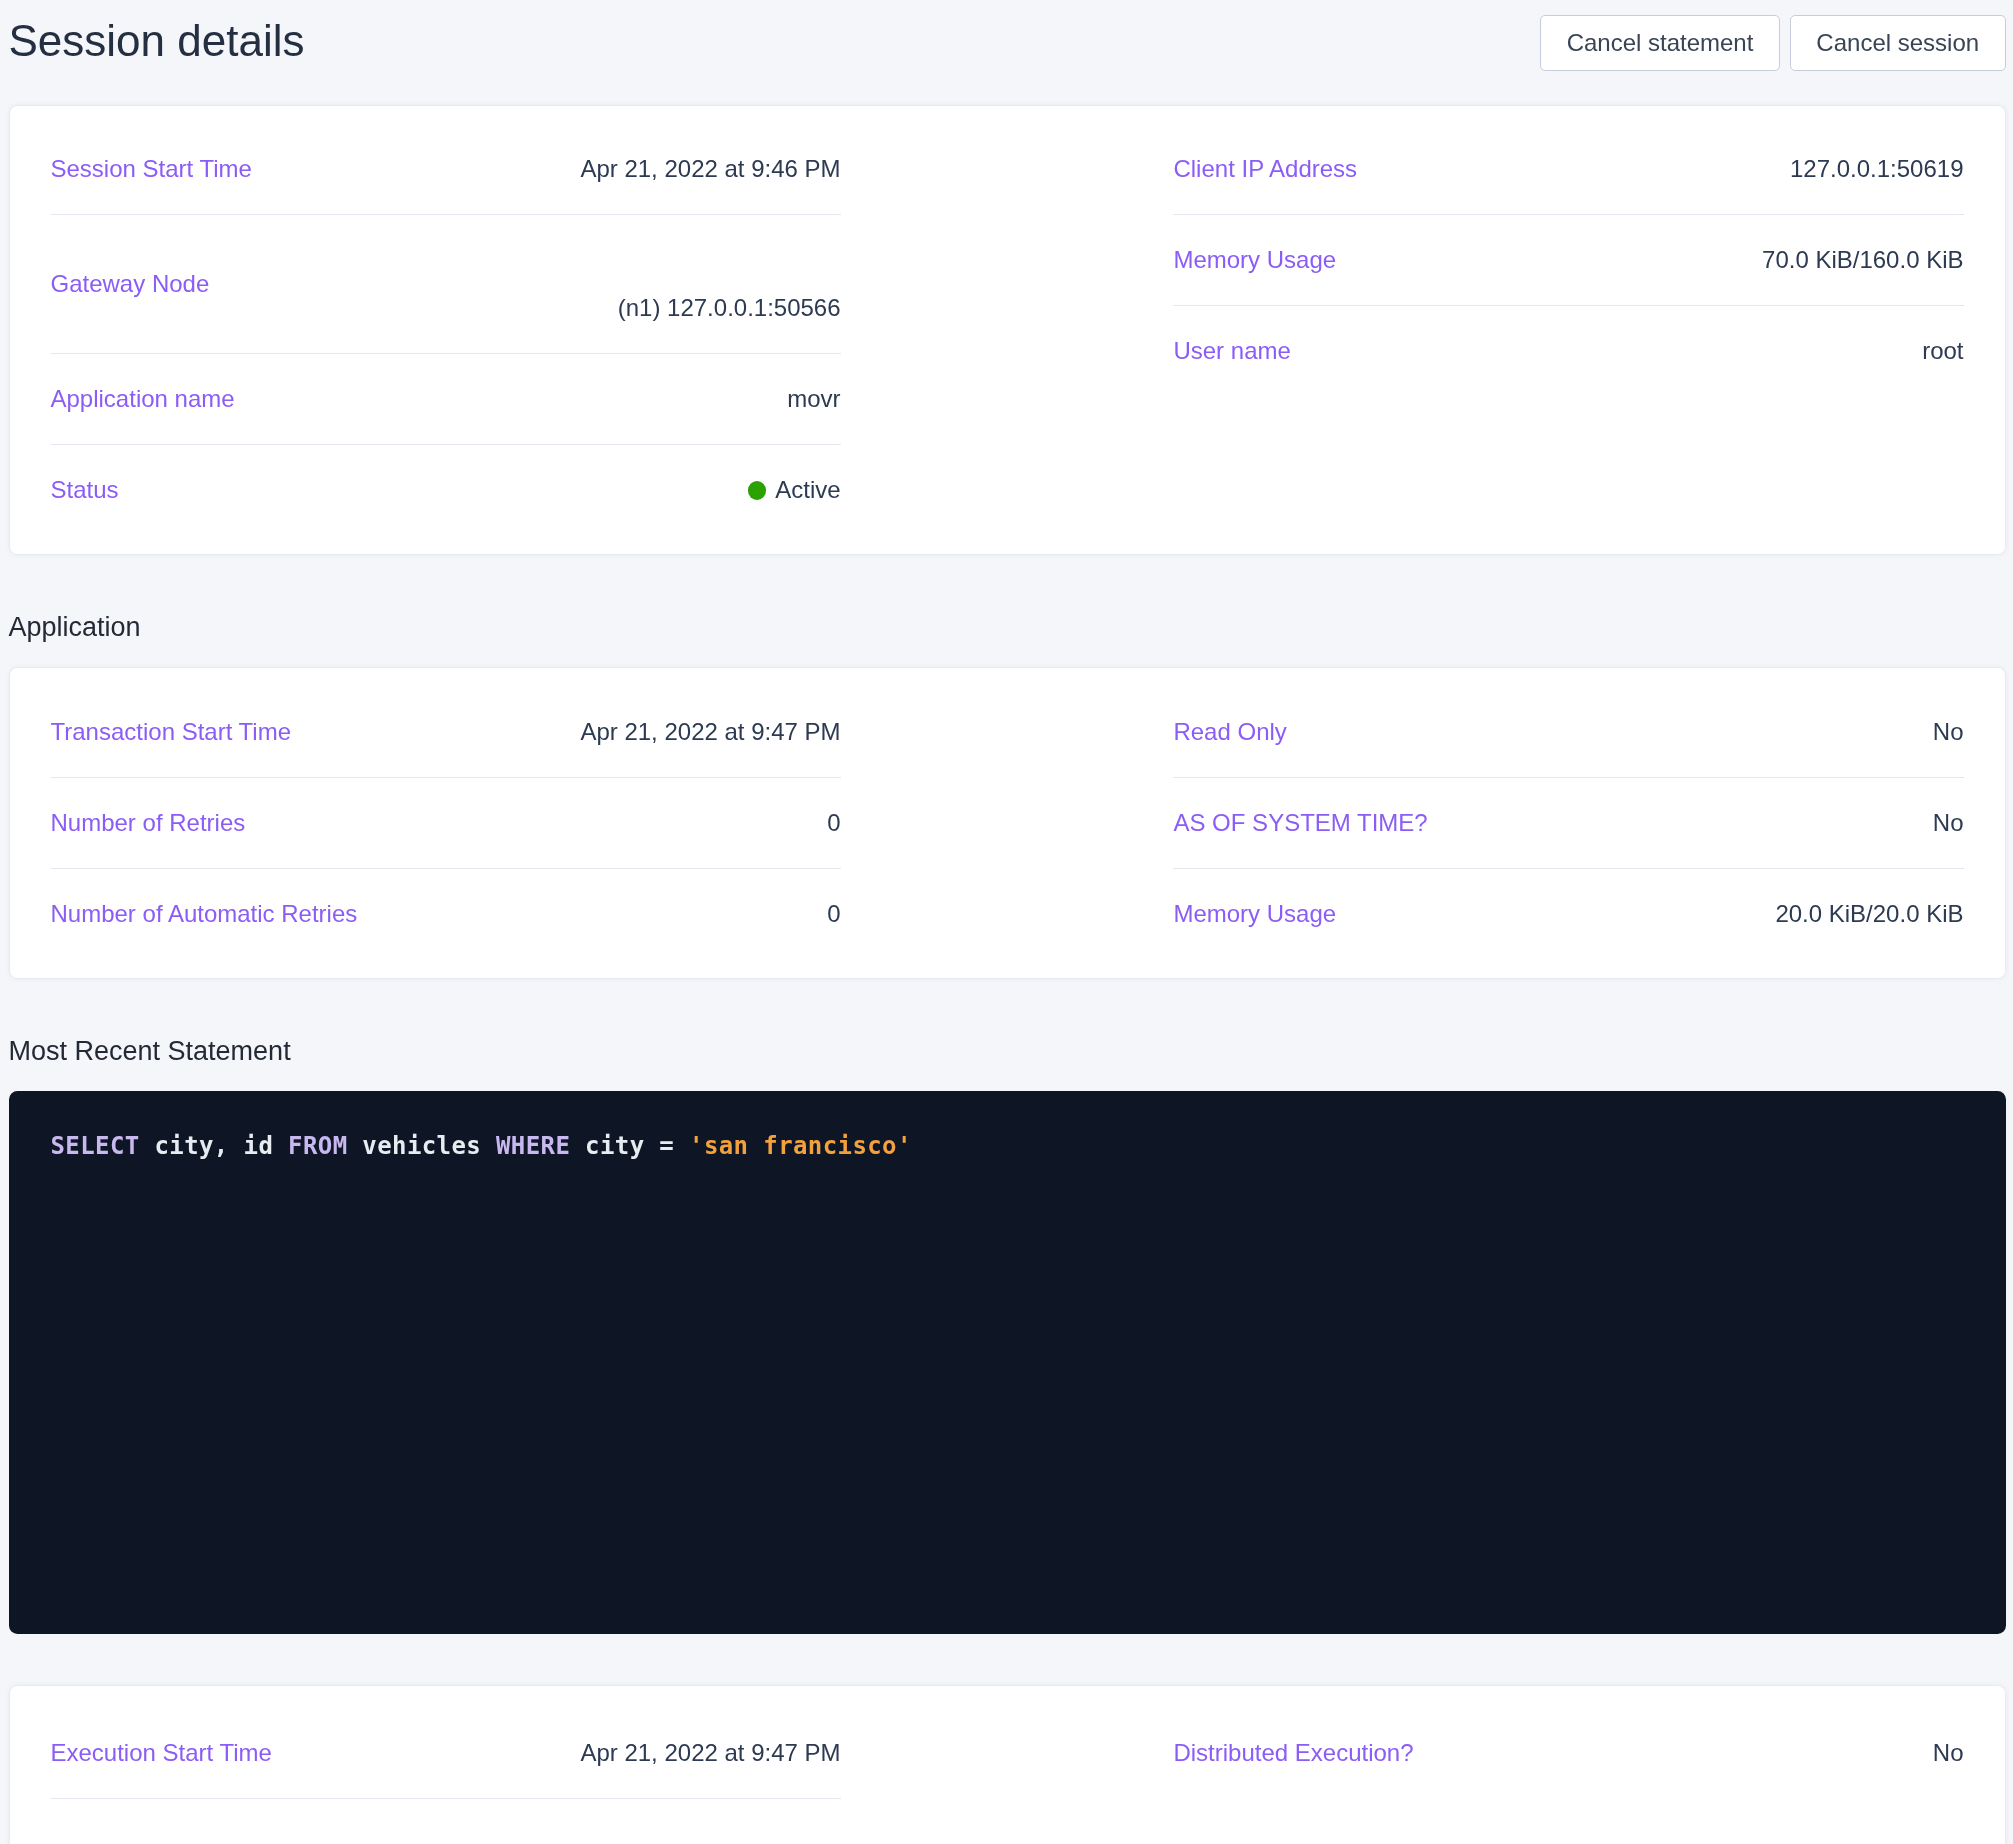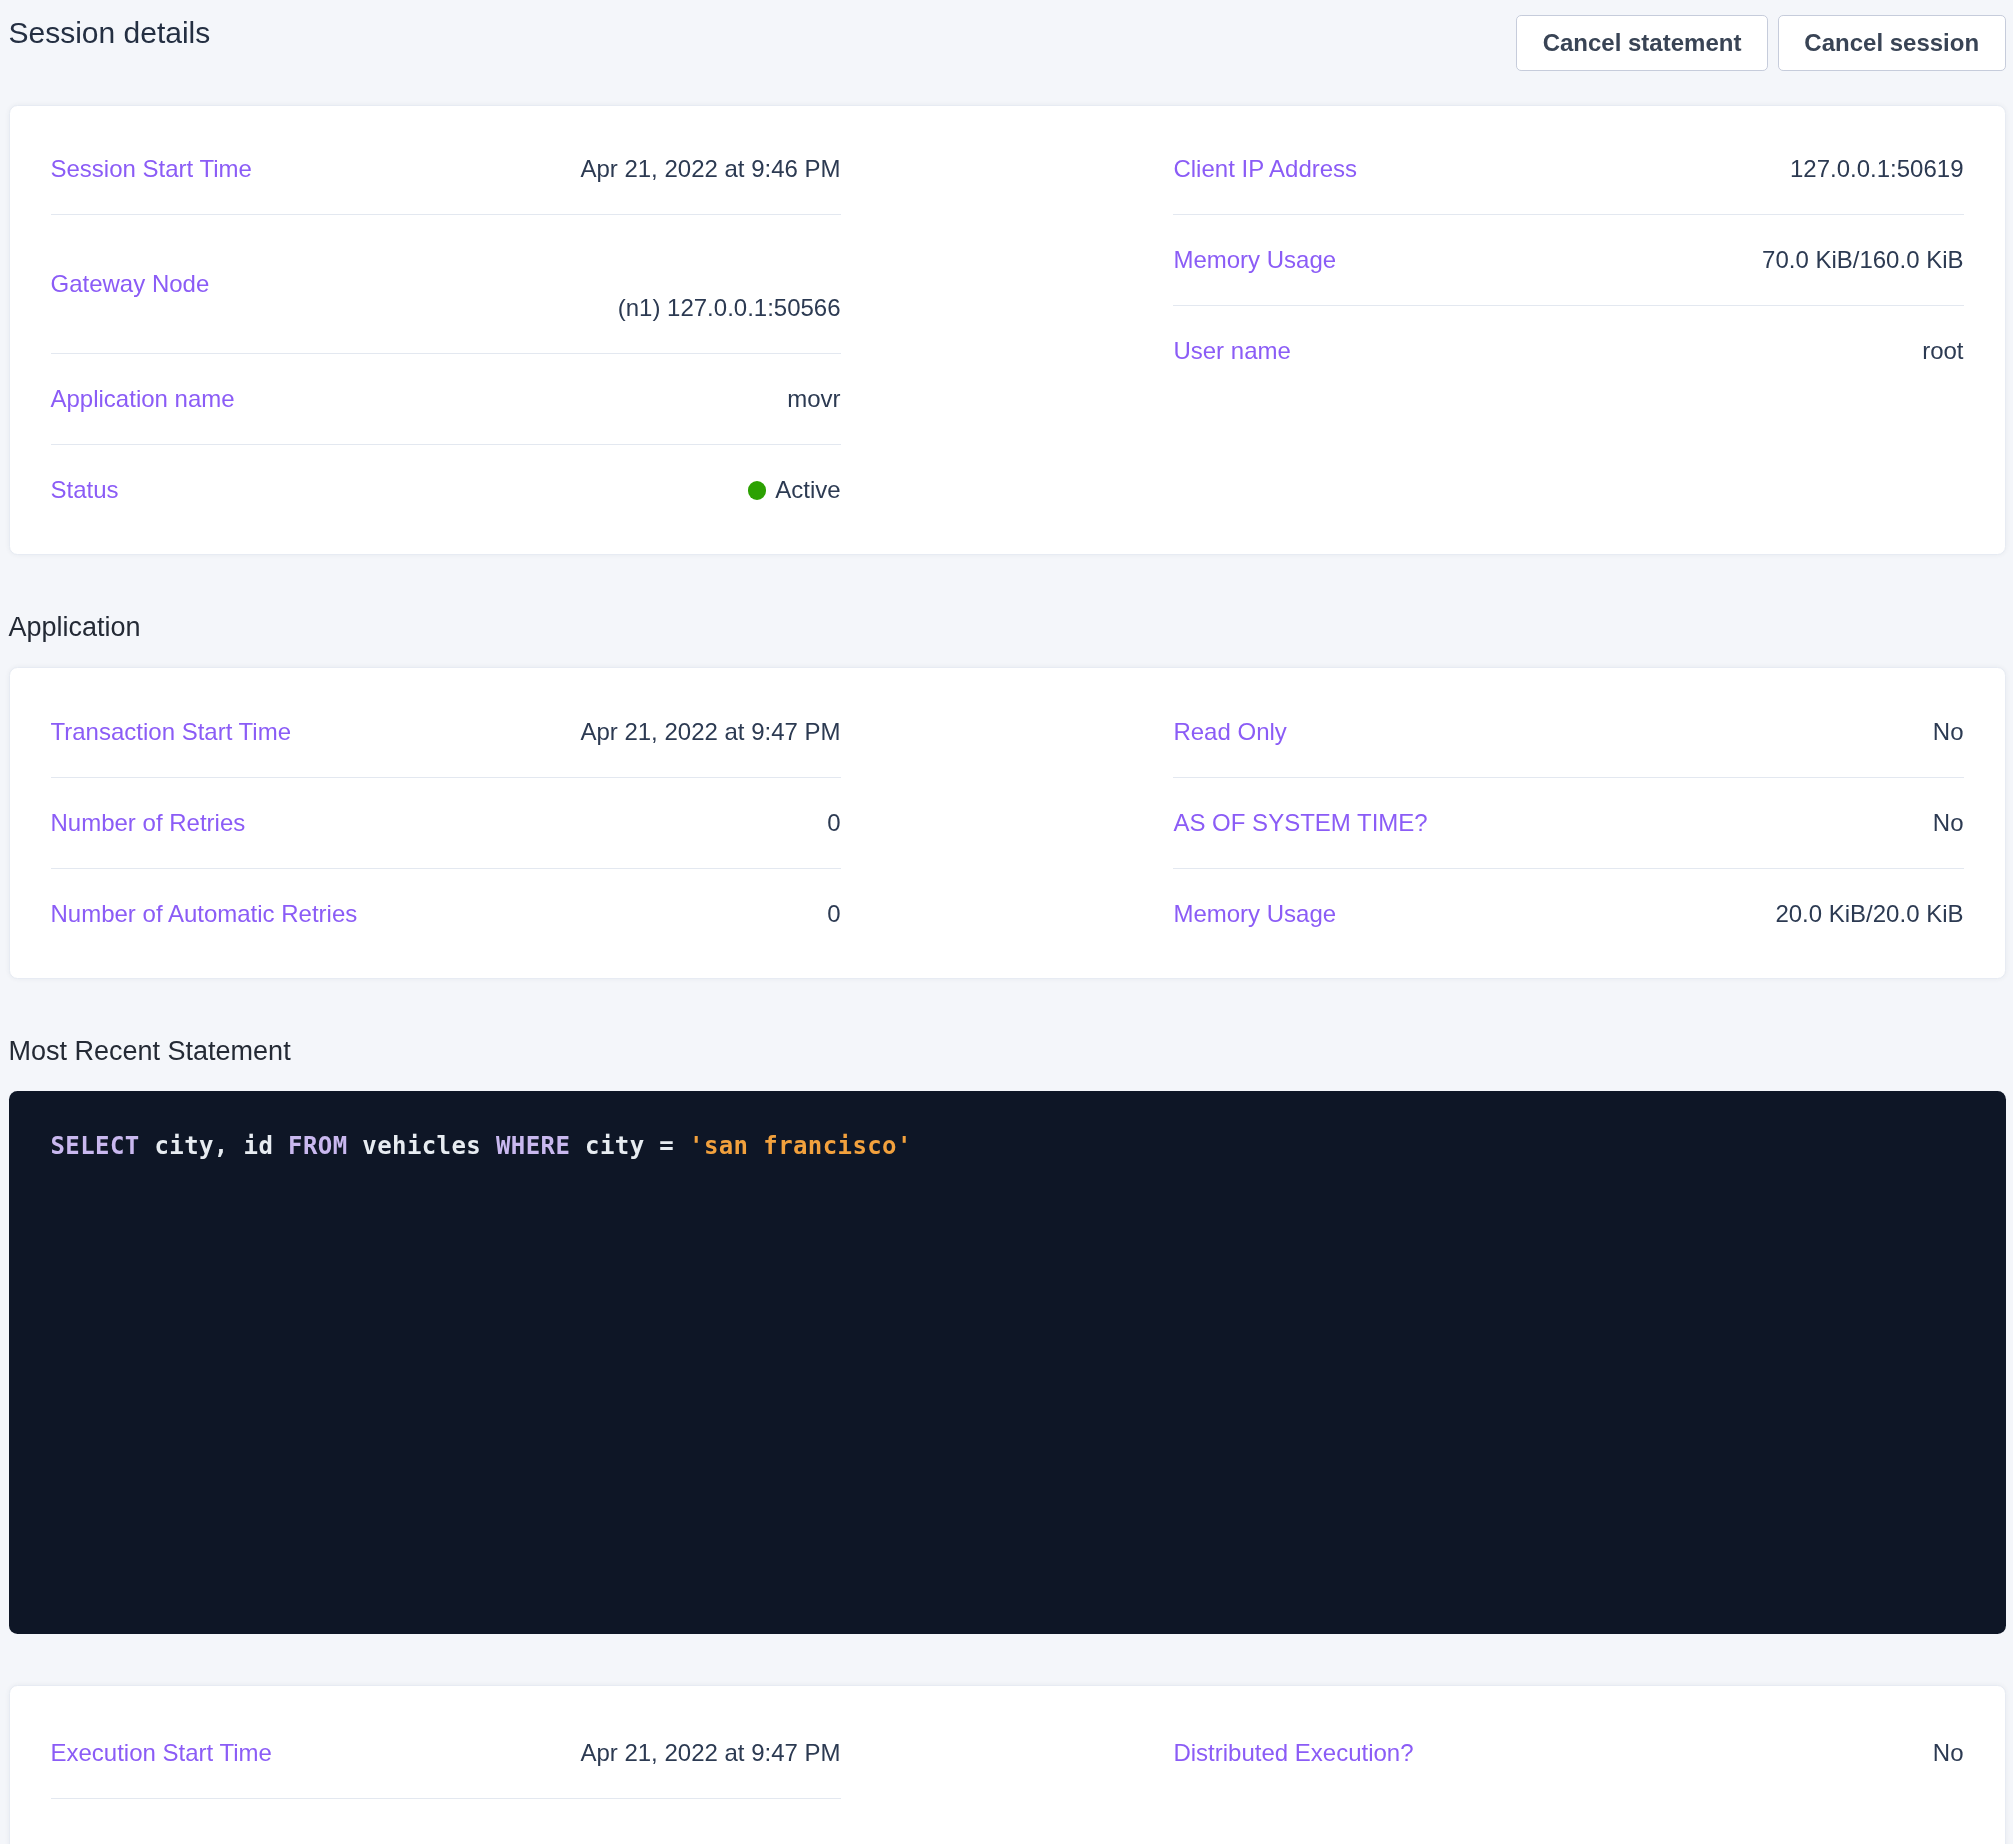--- a/index.html
+++ b/index.html
@@ -19,34 +19,34 @@
 
   
   .page-header {
     display: flex;
     justify-content: space-between;
     align-items: flex-start;
     margin-bottom: 34px;
     padding-top: 1.7px;
   }
   .page-title {
-    font-size: 30px;
+    font-size: 44px;
     font-weight: 400;
     color: #242f42;
     margin: 0;
     line-height: 1.2;
   }
   .header-actions { display: flex; gap: 10.2px; }
   .btn {
     background: #ffffff;
     border: 0.8px solid #c6ccdb;
     border-radius: 5.1px;
     padding: 13.6px 25.4px;
     font-size: 24px;
-    font-weight: 700;
+    font-weight: 400;
     color: #394455;
     font-family: "Liberation Sans", sans-serif;
     cursor: pointer;
     line-height: 1.1;
   }
 
   
   .card {
     background: #ffffff;
     border: 0.8px solid #e7ebf3;

